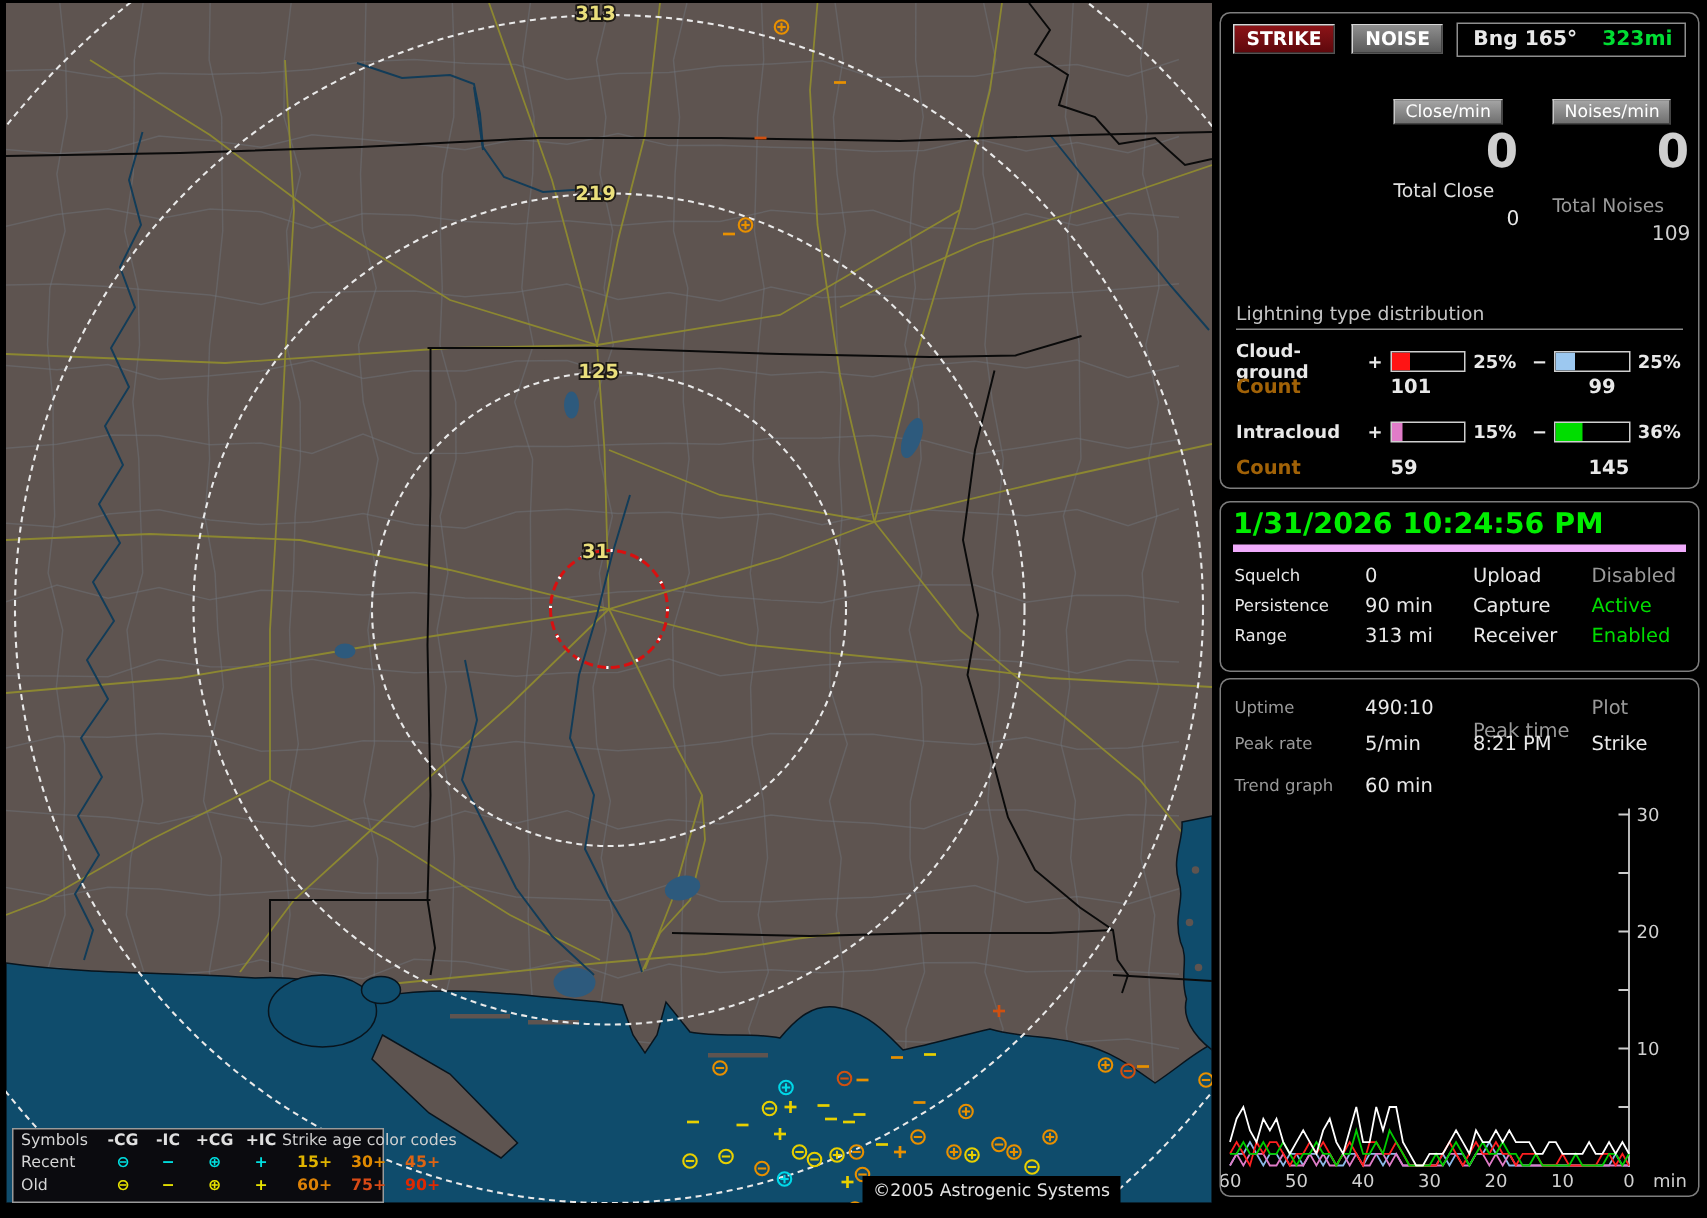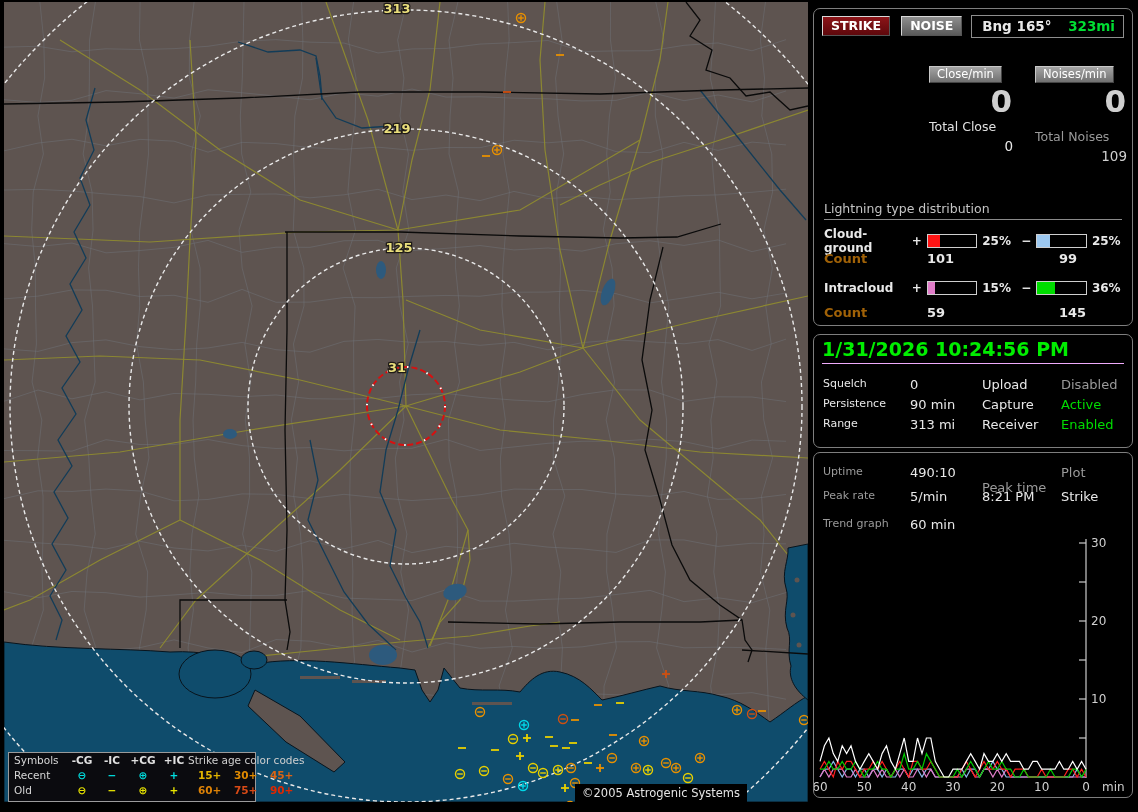--- a/index.html
+++ b/index.html
@@ -51,21 +51,21 @@
   .dist-row{position:absolute;left:10px;width:302px;display:flex;align-items:center;gap:5px;font-size:12px;font-weight:bold;}
   .dist-row .dlabel{width:92px;}
   .bar{display:inline-block;width:54px;height:12px;border:1px solid #cfcfcf;background:#000;overflow:hidden;}
   .bar-fill{display:block;height:100%;}
   .pct{width:38px;}
   .count-row{position:absolute;font-size:13px;font-weight:bold;}
   .count-row .cl{position:absolute;left:10px;color:#a16207;}
   .count-row .ca{position:absolute;left:113px;}
   .count-row .cb{position:absolute;left:228px;margin-left:17px;}
   .datetime{position:absolute;left:8px;top:3px;right:8px;color:#00ee00;font-size:19px;font-weight:bold;
-            border-bottom:1px solid #f0abfc;padding-bottom:3px;white-space:nowrap;}
+            border-bottom:5px solid #f0abfc;padding-bottom:3px;white-space:nowrap;}
   .stat-l1{position:absolute;left:9px;font-size:11px;white-space:nowrap;}
   .stat-v1{position:absolute;left:96px;font-size:13px;white-space:nowrap;}
   .stat-l2{position:absolute;left:168px;font-size:13px;white-space:nowrap;}
   .stat-v2{position:absolute;left:247px;font-size:13px;white-space:nowrap;}
   #trend-svg{position:absolute;left:0;top:80px;}
   #trend-svg .axis{stroke:#cccccc;stroke-width:1.2;fill:none;}
   #trend-svg text{fill:#d0d0d0;font-size:12px;font-family:"DejaVu Sans","Liberation Sans",sans-serif;}
   #trend-svg polyline{fill:none;stroke-width:1.2;}
 </style>
 </head>

